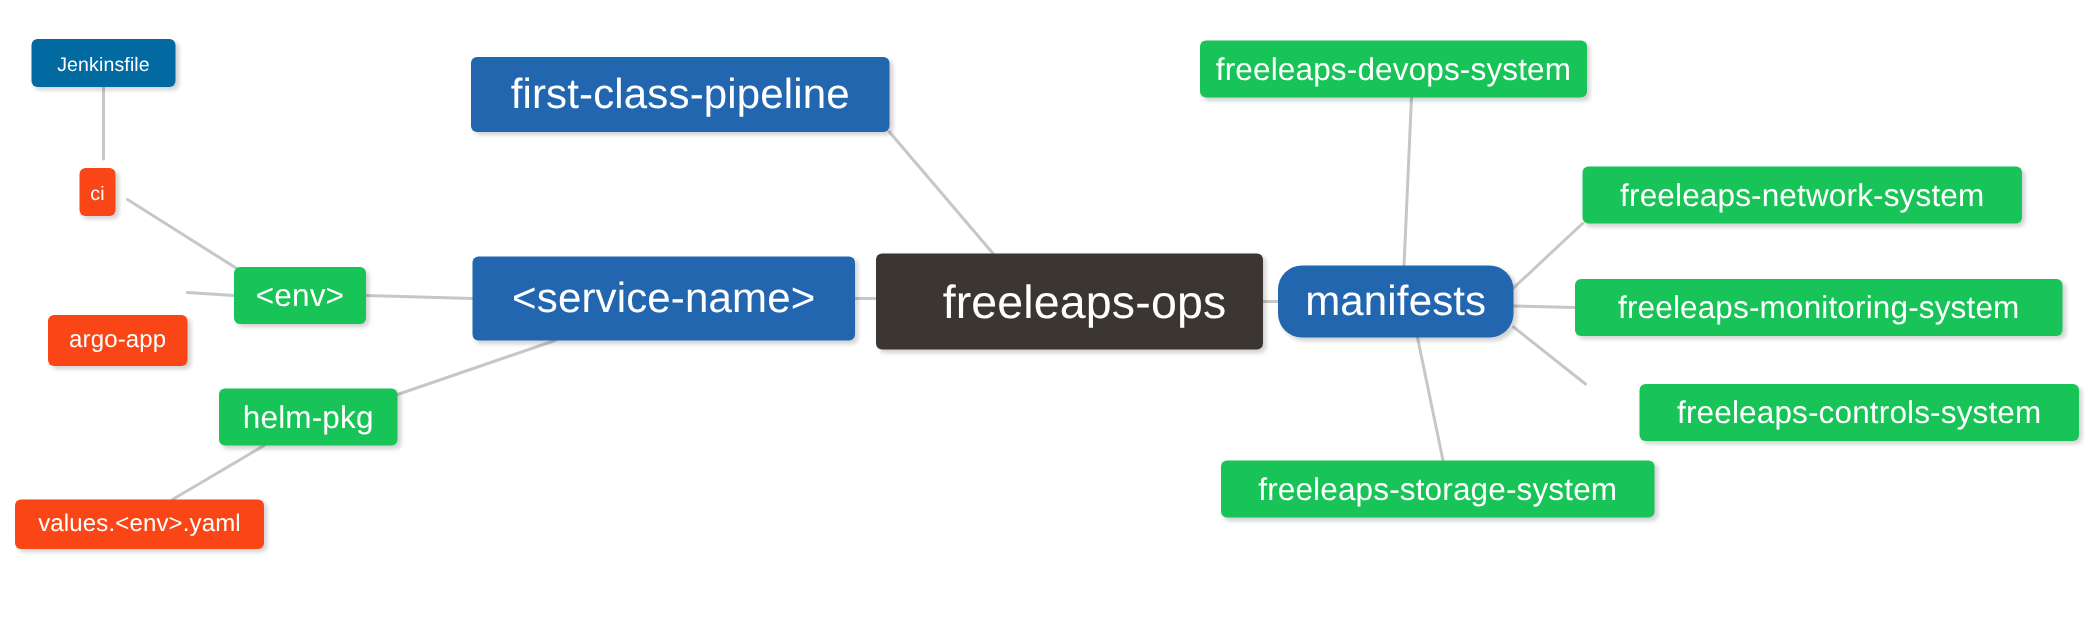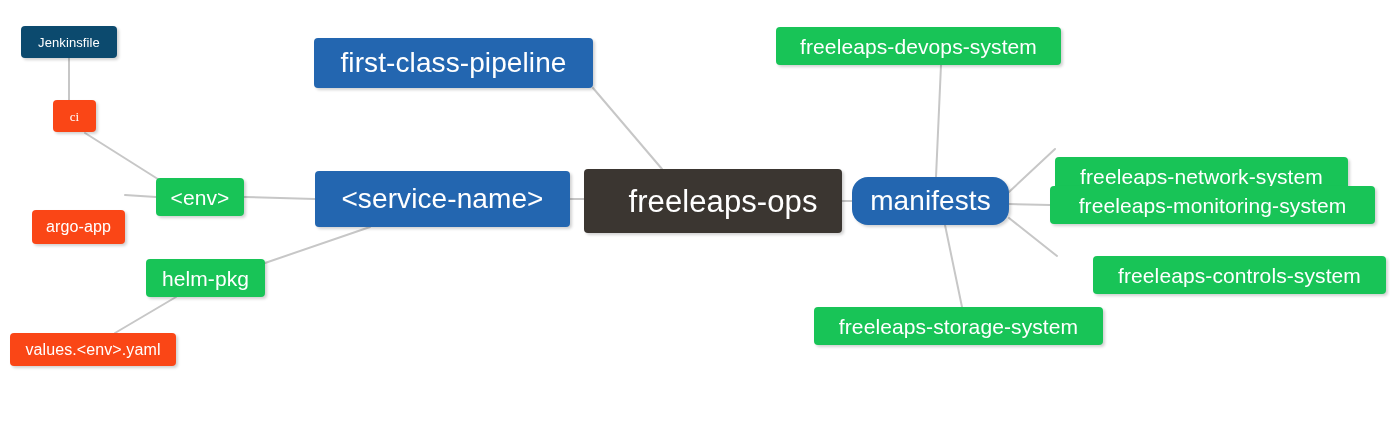--- a/index.html
+++ b/index.html
@@ -42,21 +42,21 @@
   }
   .node-label {
     display: block;
     white-space: nowrap;
   }
   
   .n-root   { background: #3B3631; padding-left: 20px; }
   .n-blue   { background: #2366B0; }
   .n-green  { background: #18C457; }
   .n-red    { background: #FA4616; }
-  .n-orange { background: #0c4a6e; }
+  .n-orange { background: #0369a1; }
 
   
   .sz-root  { font-size: 31px; font-weight: 400; }
   .sz-l1    { font-size: 28px; font-weight: 400; }
   .sz-l2    { font-size: 21px; font-weight: 400; }
   .sz-l3    { font-size: 16px; font-weight: 400; }
   .sz-l4    { font-size: 13px; font-weight: 400; }
 </style>
 </head>
 <body>
@@ -90,36 +90,36 @@
       </div>
       <div class="node n-blue sz-l1" style="left: 852px; top: 177px; width: 157px; height: 48px; border-radius: 16px;">
         <span class="node-label">manifests</span>
       </div>
       <div class="node n-green sz-l2" style="left: 156px; top: 178px; width: 88px; height: 38px; text-align: right;">
         <span class="node-label">&lt;env&gt;</span>
       </div>
       <div class="node n-green sz-l2" style="left: 146px; top: 259px; width: 119px; height: 38px;">
         <span class="node-label">helm-pkg</span>
       </div>
-      <div class="node n-red sz-l4" style="left: 53px; top: 100px; width: 43px; height: 32px; font-family: Liberation Serif, serif;">
+      <div class="node n-red sz-l4" style="left: 53px; top: 112px; width: 24px; height: 32px;">
         <span class="node-label">ci</span>
       </div>
       <div class="node n-orange sz-l4" style="left: 21px; top: 26px; width: 96px; height: 32px;">
         <span class="node-label">Jenkinsfile</span>
       </div>
       <div class="node n-red sz-l3" style="left: 32px; top: 178px; width: 93px; height: 34px; margin-top: 32px;">
         <span class="node-label">argo-app</span>
       </div>
       <div class="node n-red sz-l3" style="left: 10px; top: 333px; width: 166px; height: 33px;">
         <span class="node-label">values.&lt;env&gt;.yaml</span>
       </div>
-      <div class="node n-green sz-l2" style="left: 776px; top: 27px; width: 285px; height: 38px;">
+      <div class="node n-green sz-l2" style="left: 800px; top: 27px; width: 258px; height: 38px;">
         <span class="node-label">freeleaps-devops-system</span>
       </div>
-      <div class="node n-green sz-l2" style="left: 1055px; top: 111px; width: 293px; height: 38px; margin-top: 46px;">
+      <div class="node n-green sz-l2" style="left: 1055px; top: 111px; width: 293px; height: 38px;">
         <span class="node-label">freeleaps-network-system</span>
       </div>
       <div class="node n-green sz-l2" style="left: 1050px; top: 186px; width: 325px; height: 38px;">
         <span class="node-label">freeleaps-monitoring-system</span>
       </div>
       <div class="node n-green sz-l2" style="left: 1057px; top: 256px; width: 293px; height: 38px; margin-left: 36px;">
         <span class="node-label">freeleaps-controls-system</span>
       </div>
       <div class="node n-green sz-l2" style="left: 814px; top: 307px; width: 289px; height: 38px;">
         <span class="node-label">freeleaps-storage-system</span>

